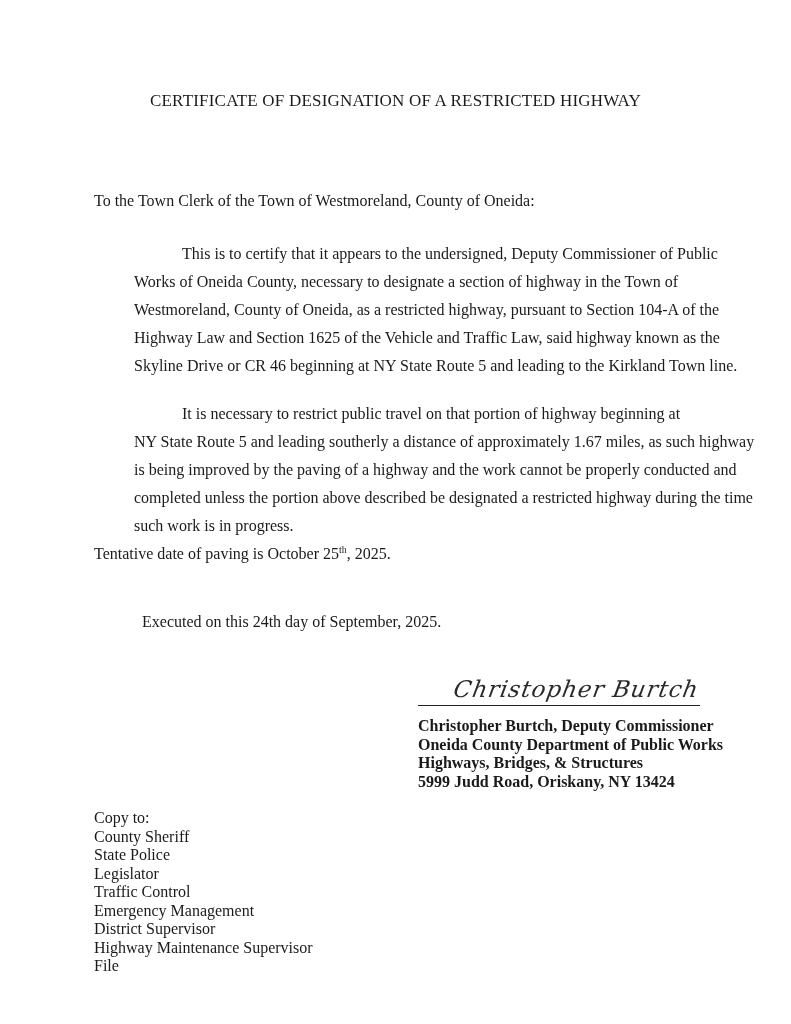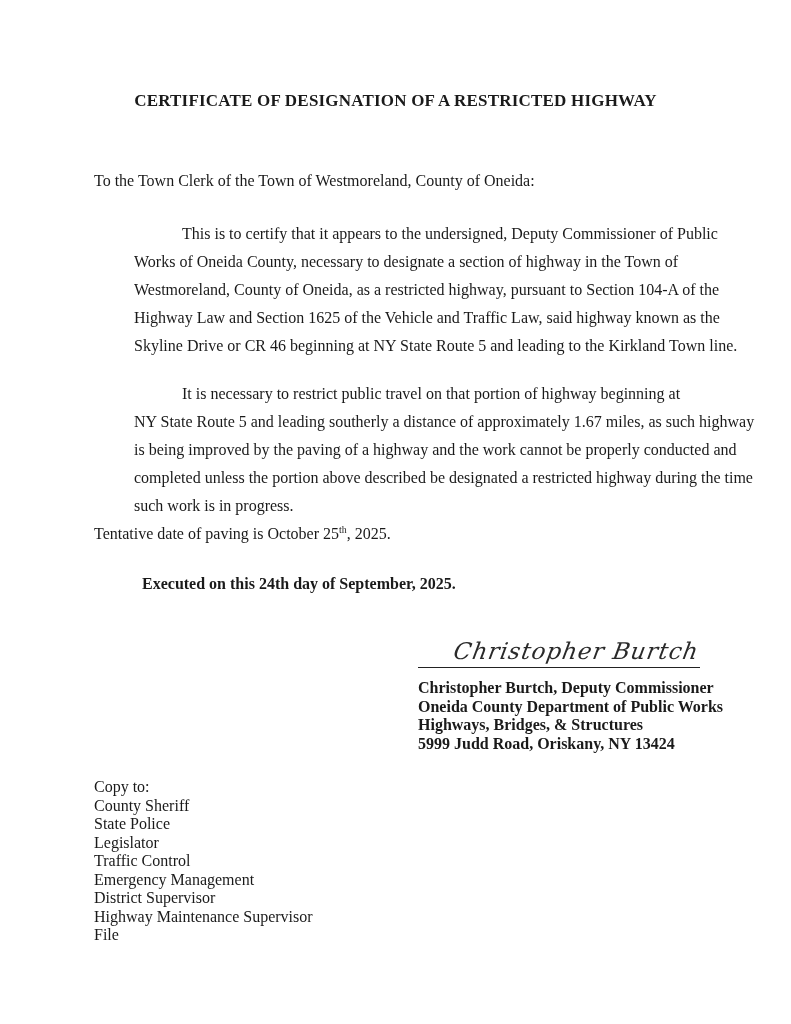--- a/index.html
+++ b/index.html
@@ -13,36 +13,36 @@
     font-family: "Liberation Serif", "DejaVu Serif", serif;
     font-size: 16px;
     color: #1a1a1a;
     overflow: hidden;
   }
   .title {
     margin: 0;
     text-align: center;
     font-size: 17px;
     line-height: 20px;
-    font-weight: bold;
+    font-weight: normal;
     letter-spacing: 0.2px;
   }
   .line, .para { margin: 0; line-height: 28px; }
   .para { white-space: pre; margin-left: 40px; }
   .indent { text-indent: 48px; }
-  .salutation { margin-top: 56px; }
+  .salutation { margin-top: 76px; }
   .para-1 { margin-top: 25px; }
   .para-2 { margin-top: 20px; }
   .tentative { margin-top: 0; }
   .tentative sup {
     font-size: 62%;
     line-height: 0;
     vertical-align: super;
   }
-  .executed { margin-top: 22px; font-weight: bold; }
+  .executed { margin-top: 40px; }
   .sig-area {
     margin-left: 324px;
     width: 282px;
   }
   .sig-line {
     margin-top: 30px;
     height: 40px;
     border-bottom: 1.5px solid #222222;
     display: flex;
     align-items: flex-end;
@@ -59,21 +59,21 @@
     transform: skewX(-10deg);
     white-space: nowrap;
     color: #2a2a2a;
   }
   .sig-block {
     margin-top: 11px;
     line-height: 18.5px;
     white-space: pre;
     font-weight: bold;
   }
-  .copies { margin-top: 25px; }
+  .copies { margin-top: 18px; }
   .copies-label, .copies-list { line-height: 18.5px; }
   .copies-list { white-space: pre; }
 </style>
 </head>
 <body>
 
 <div class="page">
 
   <h1 class="title">CERTIFICATE OF DESIGNATION OF A RESTRICTED HIGHWAY</h1>
 

